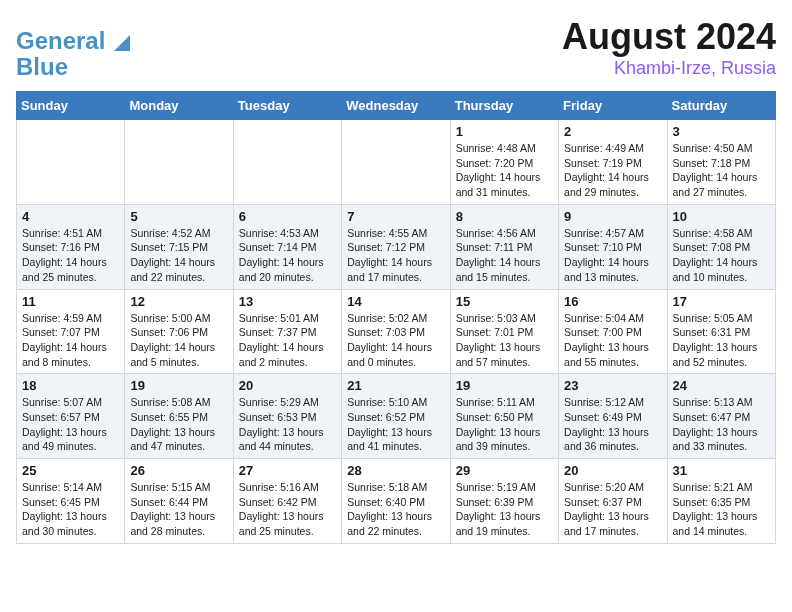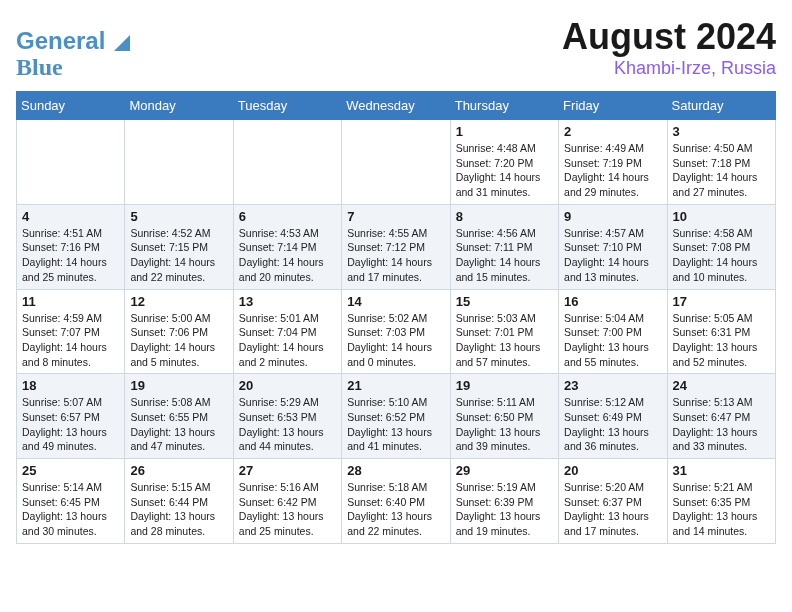--- a/index.html
+++ b/index.html
@@ -36,21 +36,21 @@
     table {
       width: 100%;
       border-collapse: collapse;
     }
     thead tr {
       background: #3a7abf;
     }
     thead th {
       color: #fff;
       font-size: 13px;
-      font-weight: normal;
+      font-weight: bold;
       padding: 6px 4px;
       text-align: left;
       border: 1px solid #3a7abf;
     }
     tbody tr {
       vertical-align: top;
     }
     tbody tr:nth-child(odd) {
       background: #fff;
     }
@@ -95,21 +95,21 @@
 <div class="header">
   <div class="logo-wrapper">
     <div class="logo-row">
       <span class="logo-main">
         <span class="blue">General</span>
         <svg width="16" height="16" viewBox="0 0 16 16" style="display:inline-block;vertical-align:middle;margin-left:2px;">
           <polygon points="0,16 16,0 16,16" fill="#4a90c4"></polygon>
         </svg>
       </span>
     </div>
-    <div style="margin-top:2px;font-family:Liberation Serif, serif;">
+    <div style="margin-top:2px;">
       <span class="logo-main" style="color:#4a90c4;">Blue</span>
     </div>
   </div>
   <div class="title-block">
     <h1>August 2024</h1>
     <h2>Khambi-Irze, Russia</h2>
   </div>
 </div>
 
 <table>
@@ -202,21 +202,21 @@
         </td>
         <td>
           <span class="day-num">12</span>
           <div class="cell-text">Sunrise: 5:00 AM</div>
           <div class="cell-text">Sunset: 7:06 PM</div>
           <div class="cell-text">Daylight: 14 hours and 5 minutes.</div>
         </td>
         <td>
           <span class="day-num">13</span>
           <div class="cell-text">Sunrise: 5:01 AM</div>
-          <div class="cell-text">Sunset: 7:04 PM</div>
+          <div class="cell-text">Sunset: 7:37 PM</div>
           <div class="cell-text">Daylight: 14 hours and 2 minutes.</div>
         </td>
         <td>
           <span class="day-num">14</span>
           <div class="cell-text">Sunrise: 5:02 AM</div>
           <div class="cell-text">Sunset: 7:03 PM</div>
           <div class="cell-text">Daylight: 14 hours and 0 minutes.</div>
         </td>
         <td>
           <span class="day-num">15</span>

